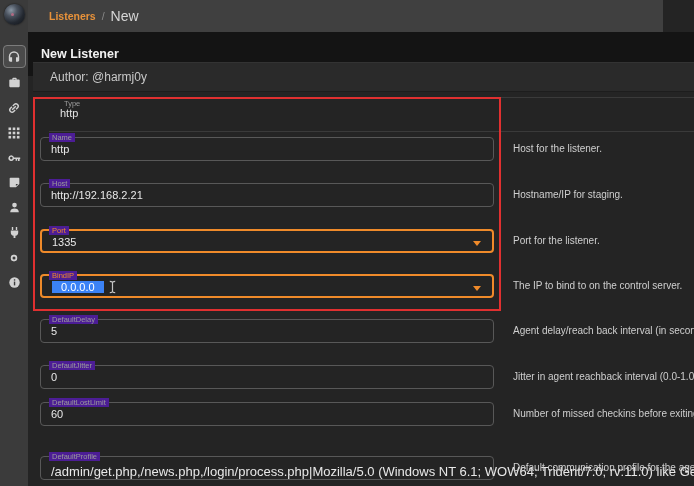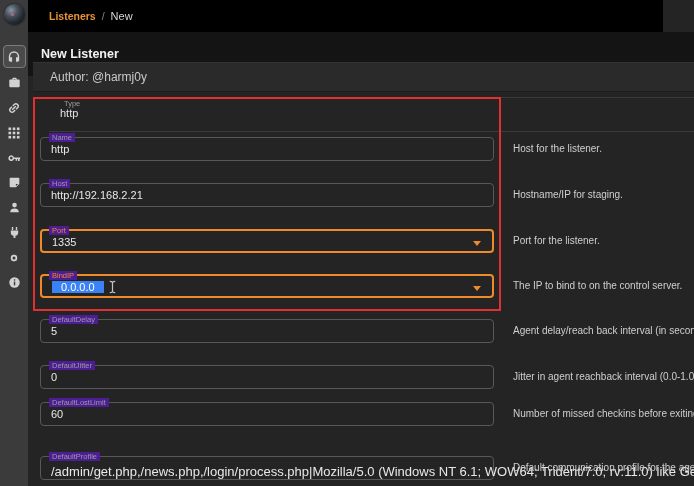--- a/index.html
+++ b/index.html
@@ -2,24 +2,24 @@
 <html><head>
 <meta charset="utf-8">
 <style>
   * { margin:0; padding:0; box-sizing:border-box; }
   html,body { width:694px; height:486px; overflow:hidden; }
   body { font-family:"Liberation Sans", sans-serif; background:#242424; }
   #app { position:relative; width:694px; height:486px; background:#242424; }
 
   
   .topbar { position:absolute; left:28px; top:0; width:635px; height:32px;
-            background:#000000; display:flex; align-items:center; padding-left:21px; }
+            background:#404040; display:flex; align-items:center; padding-left:21px; }
   .crumb-link { color:#e8923a; font-size:10.5px; font-weight:bold; cursor:pointer; }
   .crumb-sep { color:#8a8a8a; font-size:10.5px; margin:0 6px; }
-  .crumb-current { color:#d6d6d6; font-size:11px; }
+  .crumb-current { color:#d6d6d6; font-size:14px; }
 
   
   .sidebar { position:absolute; left:0; top:0; width:28px; height:486px; background:#3b3b3b; }
   .logo { position:absolute; left:4px; top:4px; width:21px; height:21px; border-radius:50%;
           background:radial-gradient(circle at 34% 30%, #8b97a5 0%, #4a525e 30%, #232830 62%, #101318 100%);
           box-shadow:0 0 2px rgba(0,0,0,.7); }
   .logo::after { content:""; position:absolute; left:7px; top:9px; width:3px; height:3px;
                  border-radius:50%; background:#c86a87; opacity:.8; }
   .nav { position:absolute; left:0; top:45px; width:28px; display:flex; flex-direction:column;
          align-items:center; }

